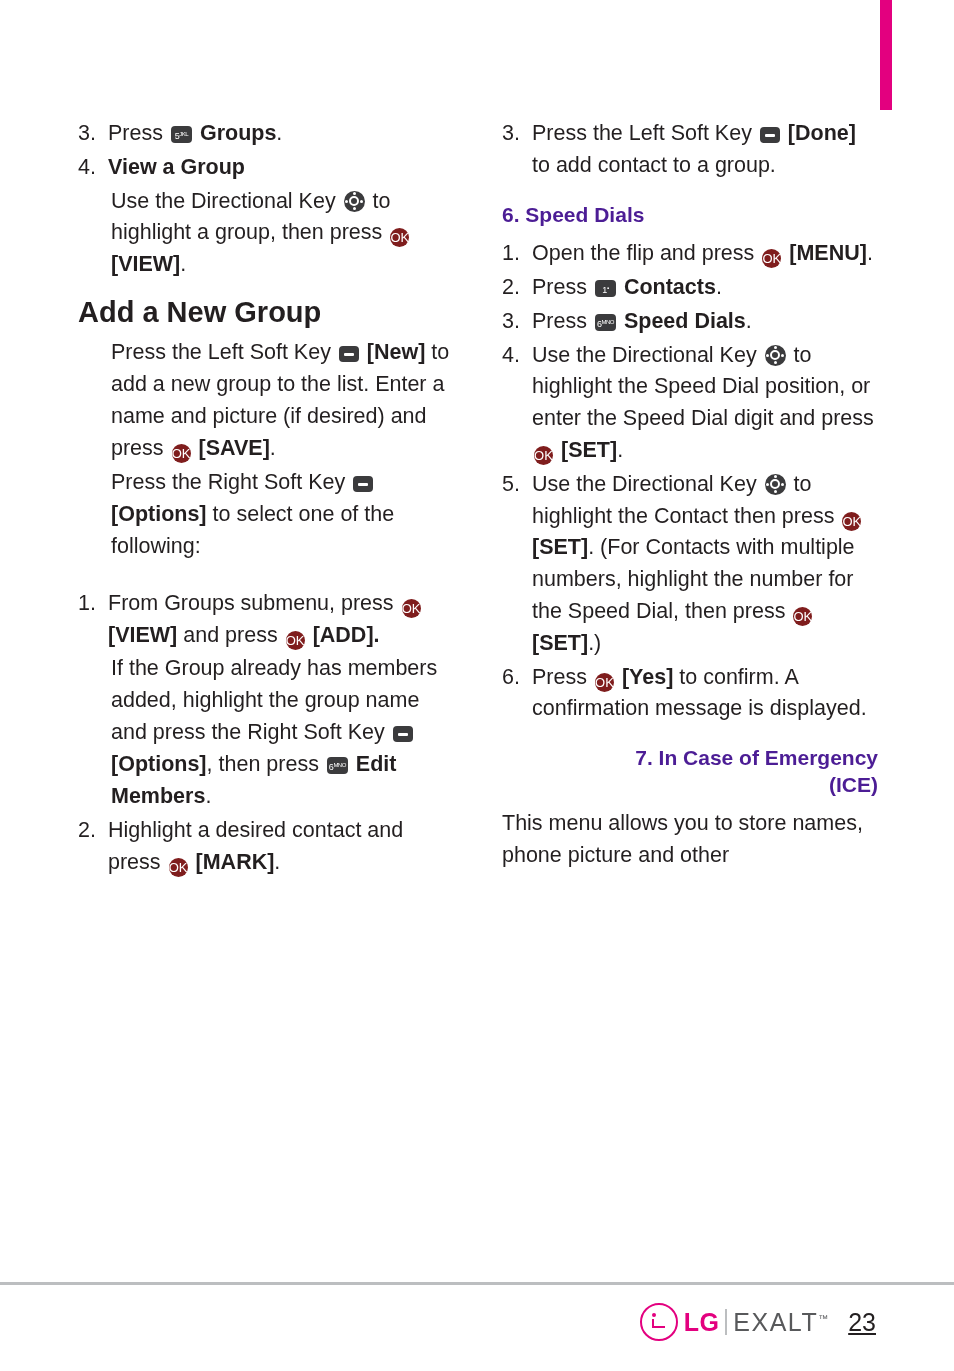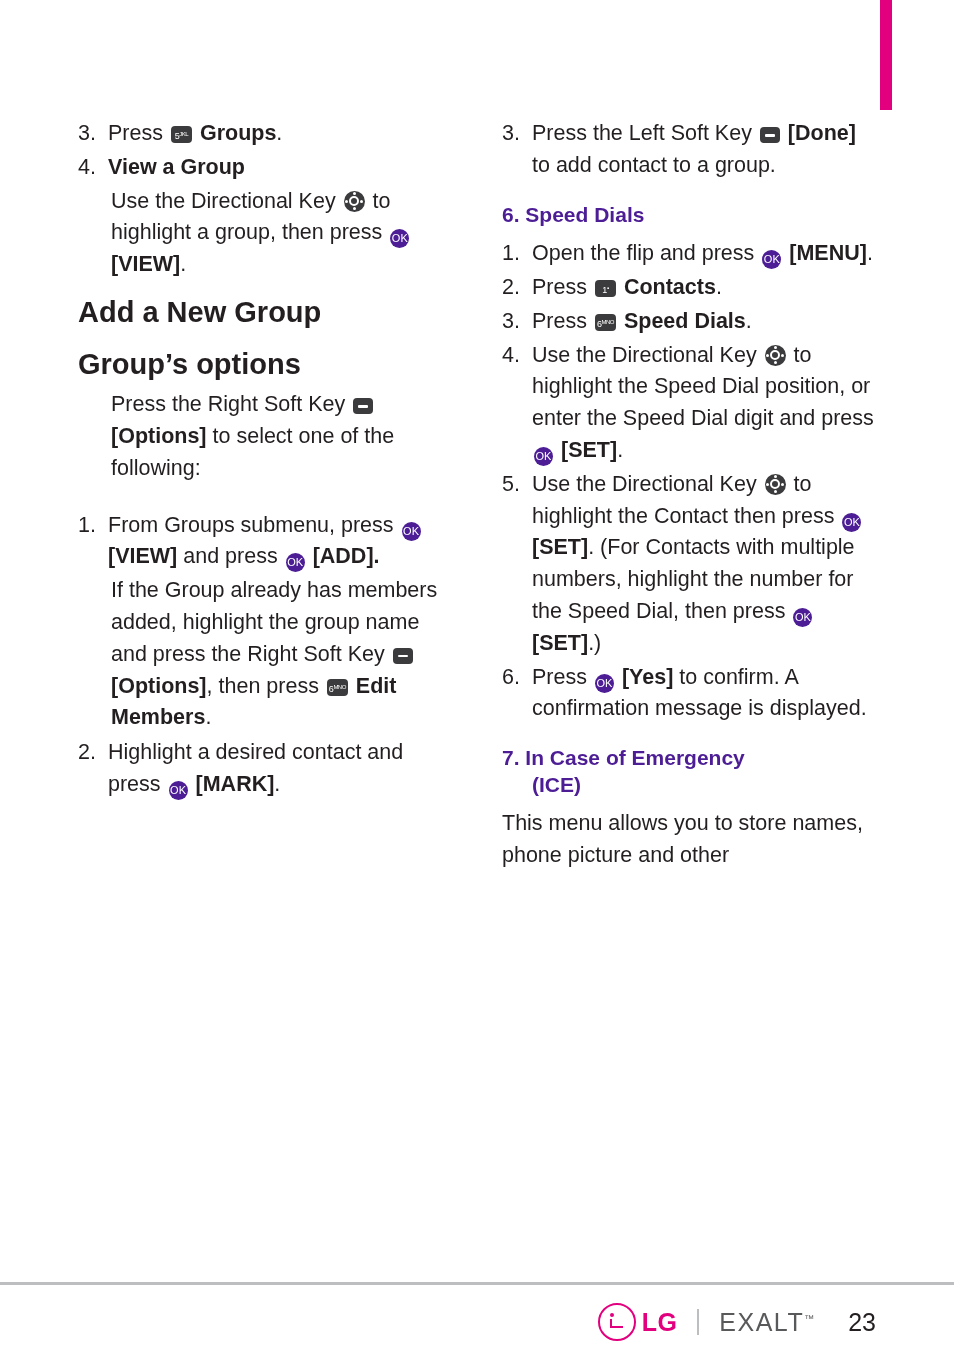--- a/index.html
+++ b/index.html
@@ -74,20 +74,21 @@
   h2.section {
     color: #4c1d95;
     font-size: 21px;
     font-weight: bold;
     line-height: 1.26;
     margin: 20px 0 10px 0;
   }
   h2.section.hang {
     padding-left: 30px;
     text-indent: -30px;
+    text-align: right;
   }
 
   
   .key {
     display: inline-block;
     vertical-align: -3px;
     margin: 0 2px;
   }
   .key-rect {
     width: 21px;
@@ -104,23 +105,23 @@
     white-space: nowrap;
   }
   .key-rect .sup {
     font-size: 6px;
     vertical-align: 3px;
   }
   .key-ok {
     width: 19px;
     height: 19px;
     border-radius: 50%;
-    background: #4c1d95;
+    background: #7f1d1d;
     color: #ffffff;
-    font-size: 11px;
+    font-size: 13px;
     line-height: 19px;
     text-align: center;
   }
   .key-soft {
     width: 20px;
     height: 16px;
     border-radius: 4px;
     background: #3b3b3d;
     position: relative;
   }
@@ -173,21 +174,21 @@
     bottom: 86px;
     height: 3px;
     background: #bcbec0;
   }
   .footer {
     position: absolute;
     right: 78px;
     bottom: 30px;
     display: flex;
     align-items: center;
-    gap: 20px;
+    gap: 6px;
   }
   .lg-logo {
     display: flex;
     align-items: center;
     gap: 6px;
   }
   .lg-circle {
     width: 34px;
     height: 34px;
     border-radius: 50%;
@@ -237,20 +238,21 @@
   }
   .tm {
     font-size: 10px;
     vertical-align: 9px;
     letter-spacing: 0;
   }
   .page-num {
     font-size: 25px;
     color: #231f20;
     margin-left: 14px;
+    text-decoration: underline;
   }
 </style>
 </head>
 <body>
 
 <div class="page">
 
   <div class="corner-tab"></div>
 
   <div class="columns">
@@ -268,22 +270,24 @@
         <span class="num">4.</span>
         <span class="body bold">View a Group</span>
       </div>
 
       <p class="p indent">
         <span>Use the Directional Key </span><span class="key key-dir"><span class="d t"></span><span class="d b"></span><span class="d l"></span><span class="d r"></span></span><span> to highlight a group, then press </span><span class="key key-ok">OK</span><span> </span><span class="bold">[VIEW]</span><span>.</span>
       </p>
 
       <div class="heading-bold indent">Add a New Group</div>
 
-
-      <div class="heading-bold indent">Group’s options</div>
+      <p class="p indent">
+        <span>Press the Left Soft Key </span><span class="key key-soft"></span><span> </span><span class="bold">[New]</span><span> to add a new group to the list. Enter a name and picture (if desired) and press </span><span class="key key-ok">OK</span><span> </span><span class="bold">[SAVE]</span><span>.</span>
+      </p>
+
 
       <p class="p indent">
         <span>Press the Right Soft Key </span><span class="key key-soft"></span><span> </span><span class="bold">[Options]</span><span> to select one of the following:</span>
       </p>
 
       <div class="gap-sm"></div>
 
 
       <div class="gap-md"></div>
 

